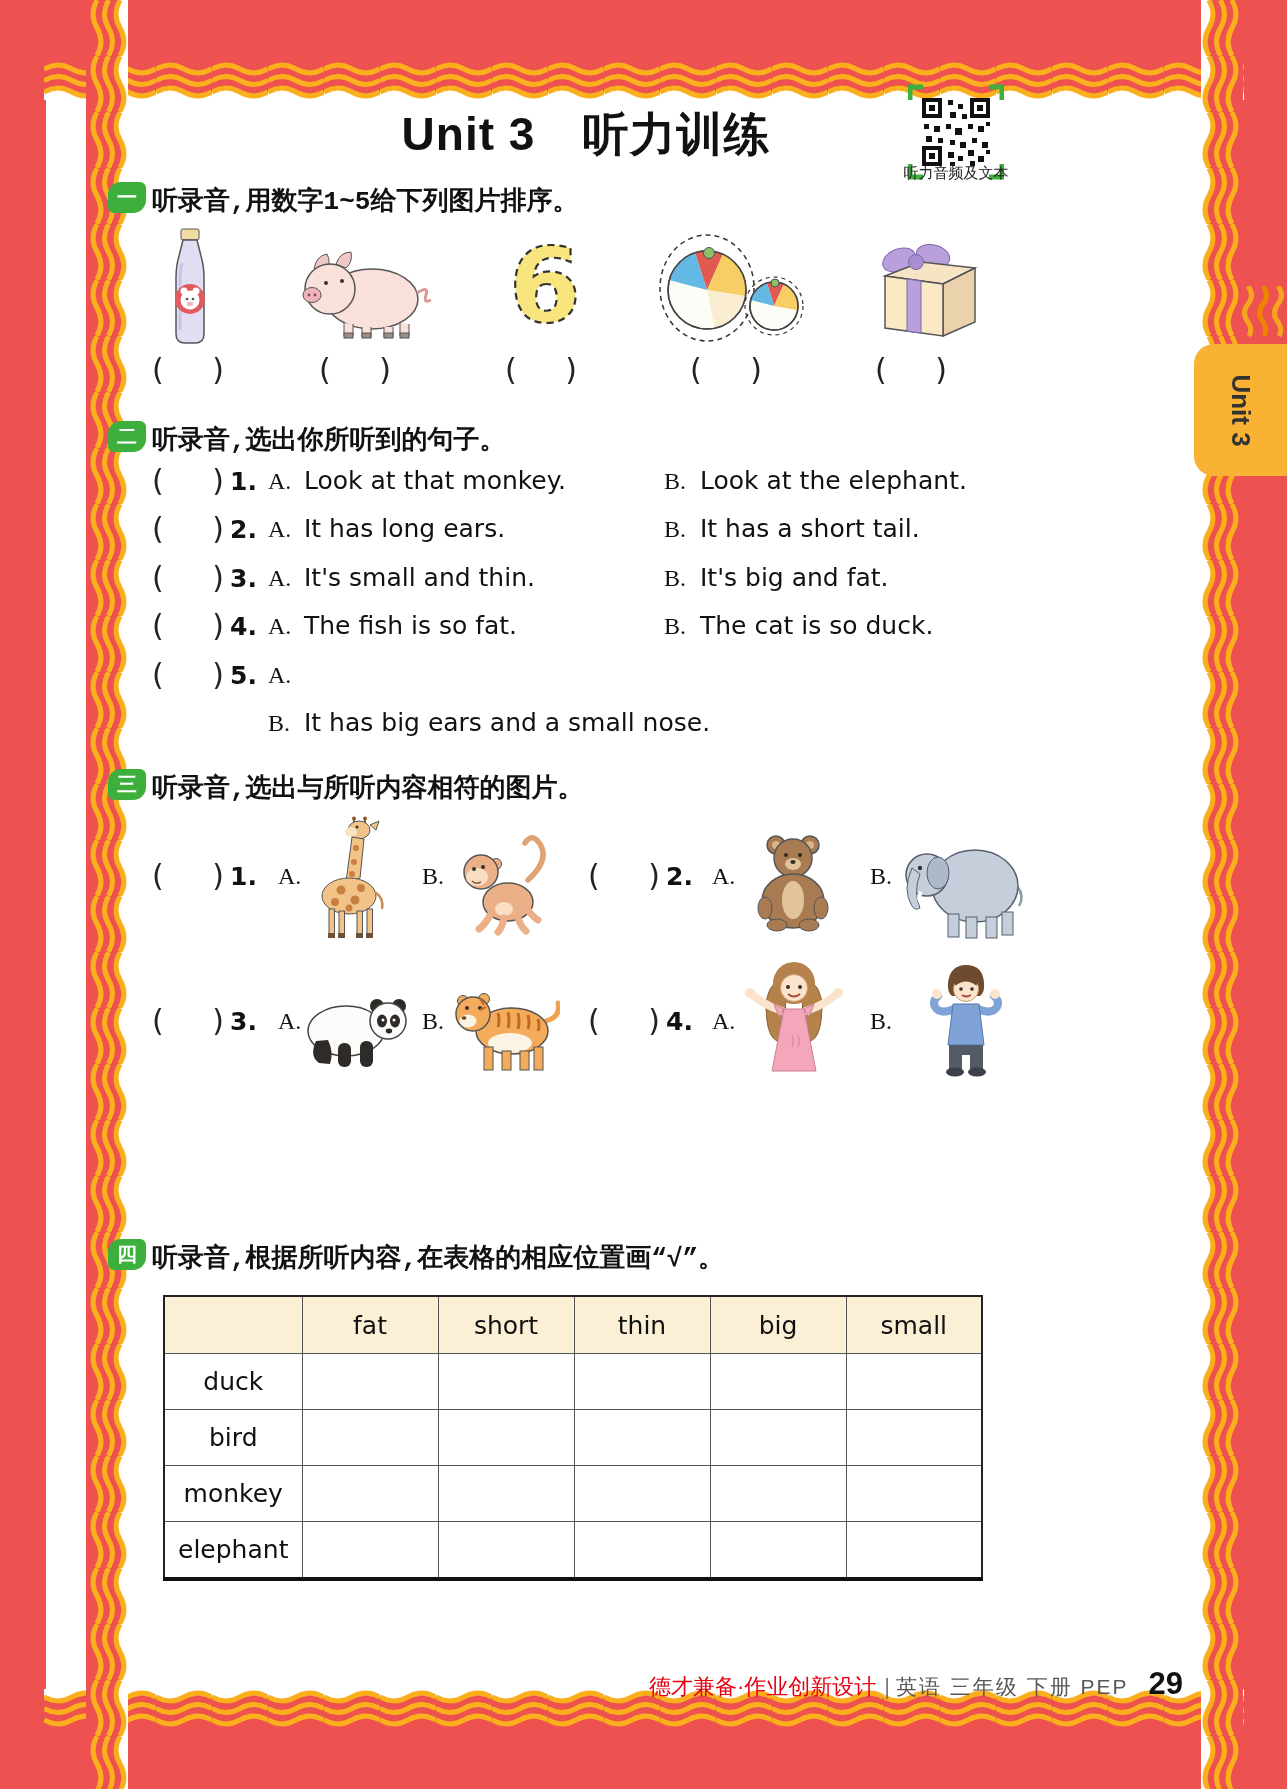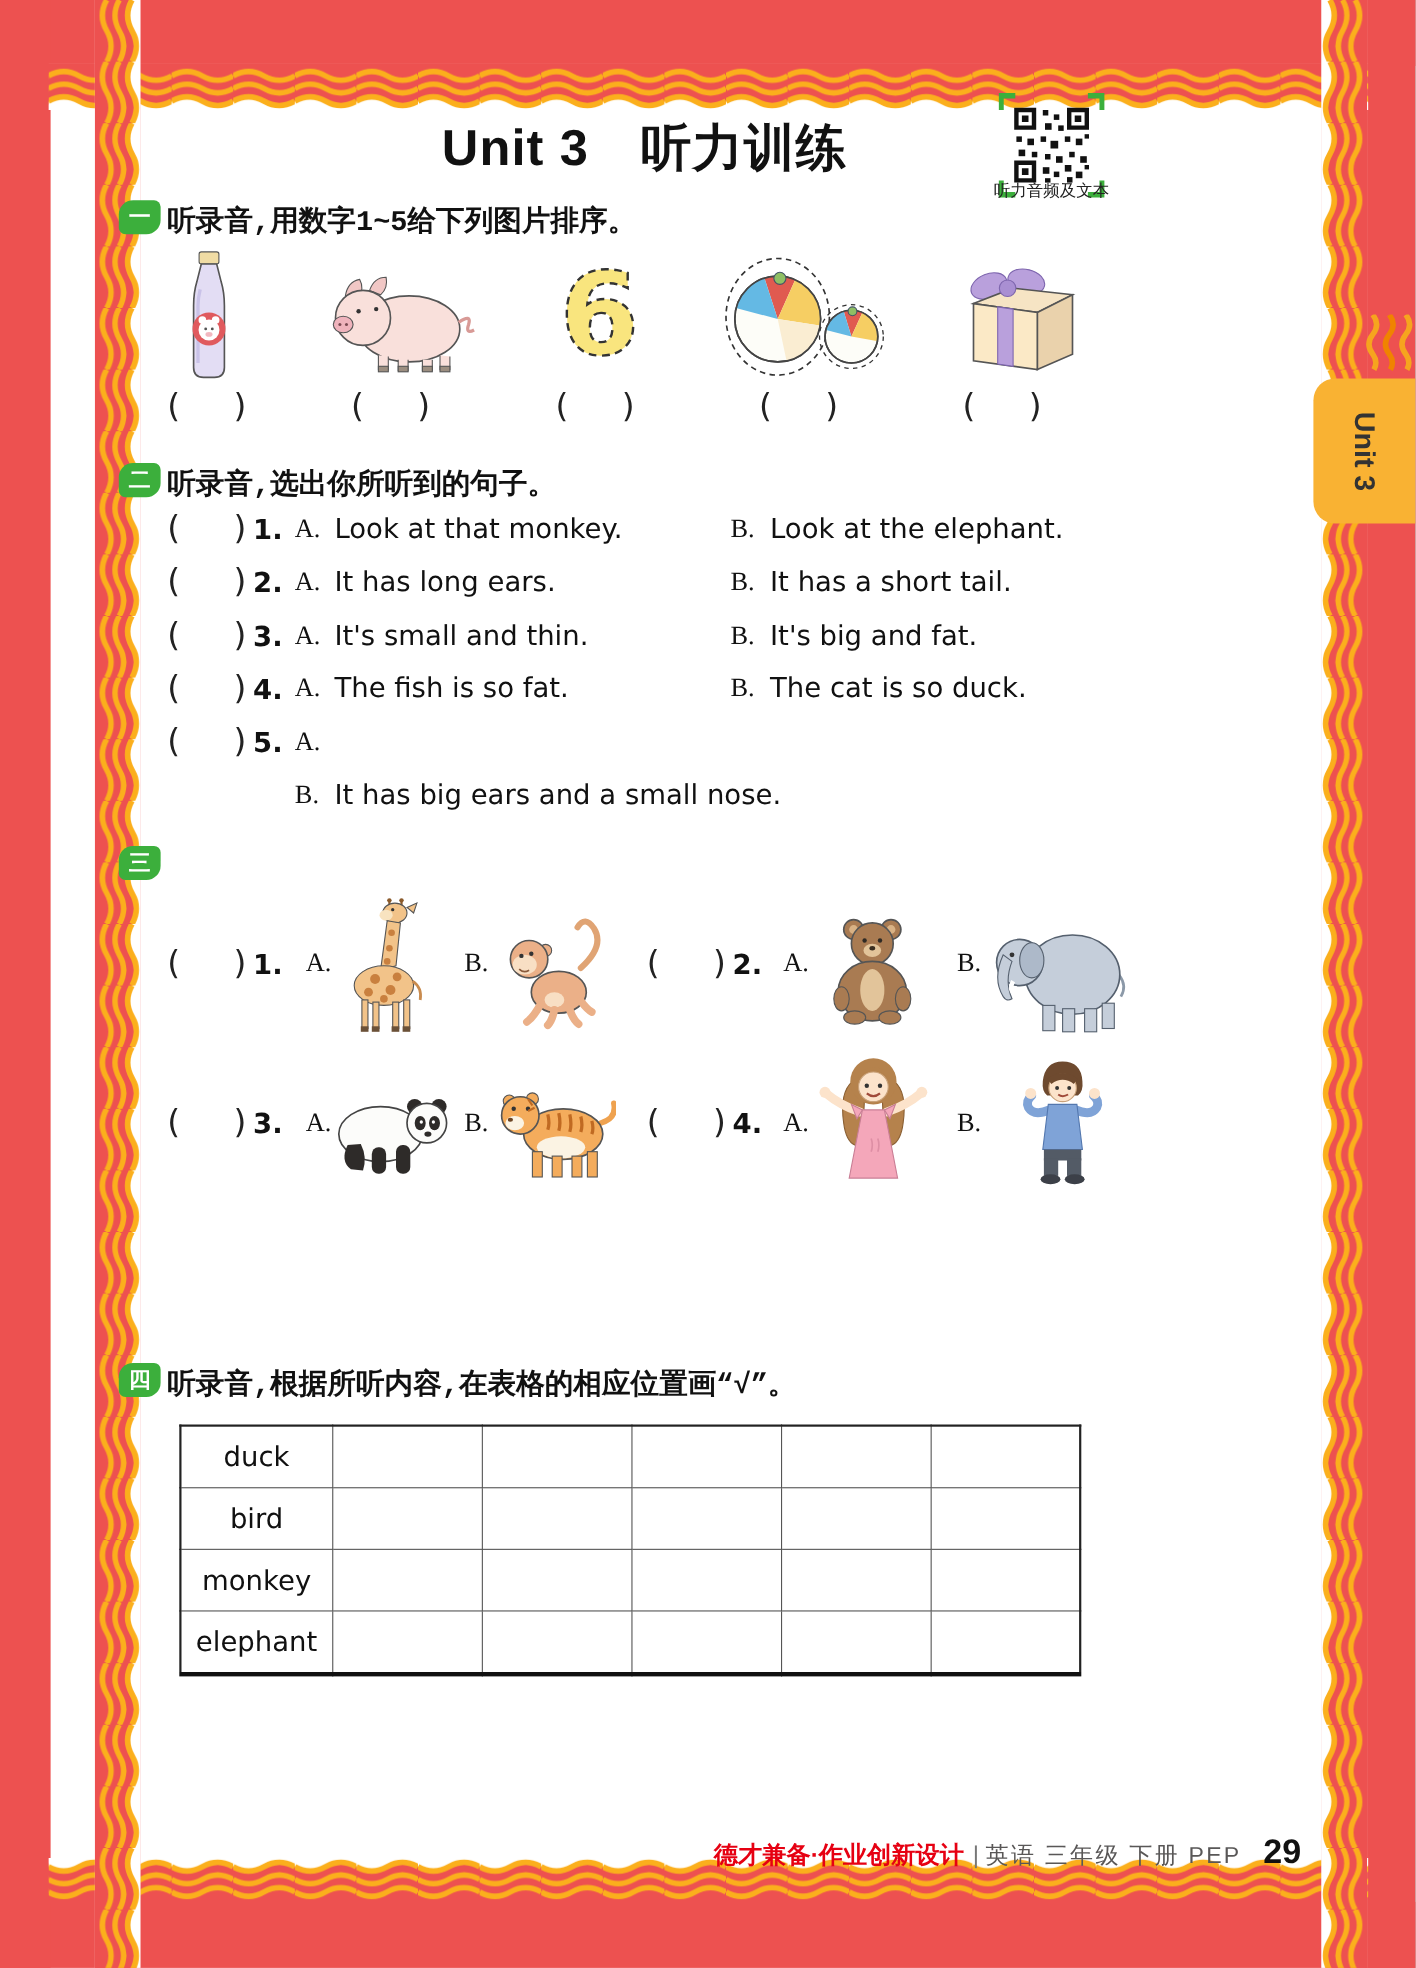--- a/index.html
+++ b/index.html
@@ -41,21 +41,21 @@
   table.answers th,table.answers td{border:1px solid #555;padding:0;}
   table.answers th{height:56px;background:#FBEFD5;font-size:25px;font-weight:normal;
     color:#111;font-family:"DejaVu Sans",sans-serif;}
   table.answers td{height:55px;font-size:25px;text-align:center;color:#111;
     font-family:"DejaVu Sans",sans-serif;}
   th.diag{background-image:linear-gradient(to bottom right,
      rgba(0,0,0,0) 49.4%, #333 49.4%, #333 50.6%, rgba(0,0,0,0) 50.6%),
      linear-gradient(#FBEFD5,#FBEFD5);}
 
   .footer{position:absolute;right:104px;top:1666px;display:flex;align-items:baseline;}
-  .footer .brand{color:#E60012;font-weight:bold;font-size:22px;}
+  .footer .brand{color:#E60012;font-weight:normal;font-size:22px;}
   .footer .divider{color:#777;font-size:22px;margin:0 6px 0 8px;font-weight:200;}
   .footer .meta{color:#595757;font-size:21px;letter-spacing:2px;}
   .footer .pagenum{color:#111;font-size:31px;font-weight:bold;margin-left:20px;
     font-family:"Liberation Sans",sans-serif;}
 
   .unit-tab{position:absolute;left:1194px;top:344px;width:93px;height:132px;
     background:#F9B233;border-radius:20px 0 0 20px;display:flex;align-items:center;
     justify-content:center;z-index:5;}
   .unit-tab span{transform:rotate(90deg);white-space:nowrap;font-size:26px;
     font-weight:bold;color:#333;}
@@ -295,20 +295,21 @@
       </div>
     <span class="num" style="left:78px;top:4px">5.</span>
     <span class="opt-label" style="left:116px;top:5px">A.</span>
   </div>
   <div class="s2-row" style="top:705px">
     <span class="opt-label" style="left:116px;top:5px">B.</span>
     <span class="sentence" style="left:152px;top:3px">It has big ears and a small nose.</span>
   </div>
 
   <div class="badge" style="left:108px;top:769px">三</div>
+  <div class="sec-title" style="top:770px">听录音,选出与所听内容相符的图片。</div>
 
   <div class="s3-row" style="top:810px;height:135px">
     <div class="blank" style="left:0;top:48px">
       <span>(</span>
         <span>)</span>
       </div>
     <span class="num" style="left:78px;top:52px">1.</span>
     <span class="opt-label" style="left:126px;top:53px">A.</span>
     <svg class="pic" style="left:155px;top:6px" width="90" height="124" viewBox="0 0 90 124">
       <line x1="47" y1="2" x2="47" y2="9" stroke="#8A5A2B" stroke-width="2"></line>
@@ -485,20 +486,28 @@
   <table class="answers">
     <colgroup>
         <col style="width:138px">
         <col style="width:136px">
         <col style="width:136px">
         <col style="width:136px">
         <col style="width:136px">
         <col style="width:136px">
       </colgroup>
     <tbody>
+        <tr>
+      <th class="diag"></th>
+      <th>fat</th>
+      <th>short</th>
+      <th>thin</th>
+      <th>big</th>
+      <th>small</th>
+    </tr>
     <tr>
       <td>duck</td>
       <td></td>
           <td></td>
           <td></td>
           <td></td>
           <td></td>
     </tr>
     <tr>
       <td>bird</td>

